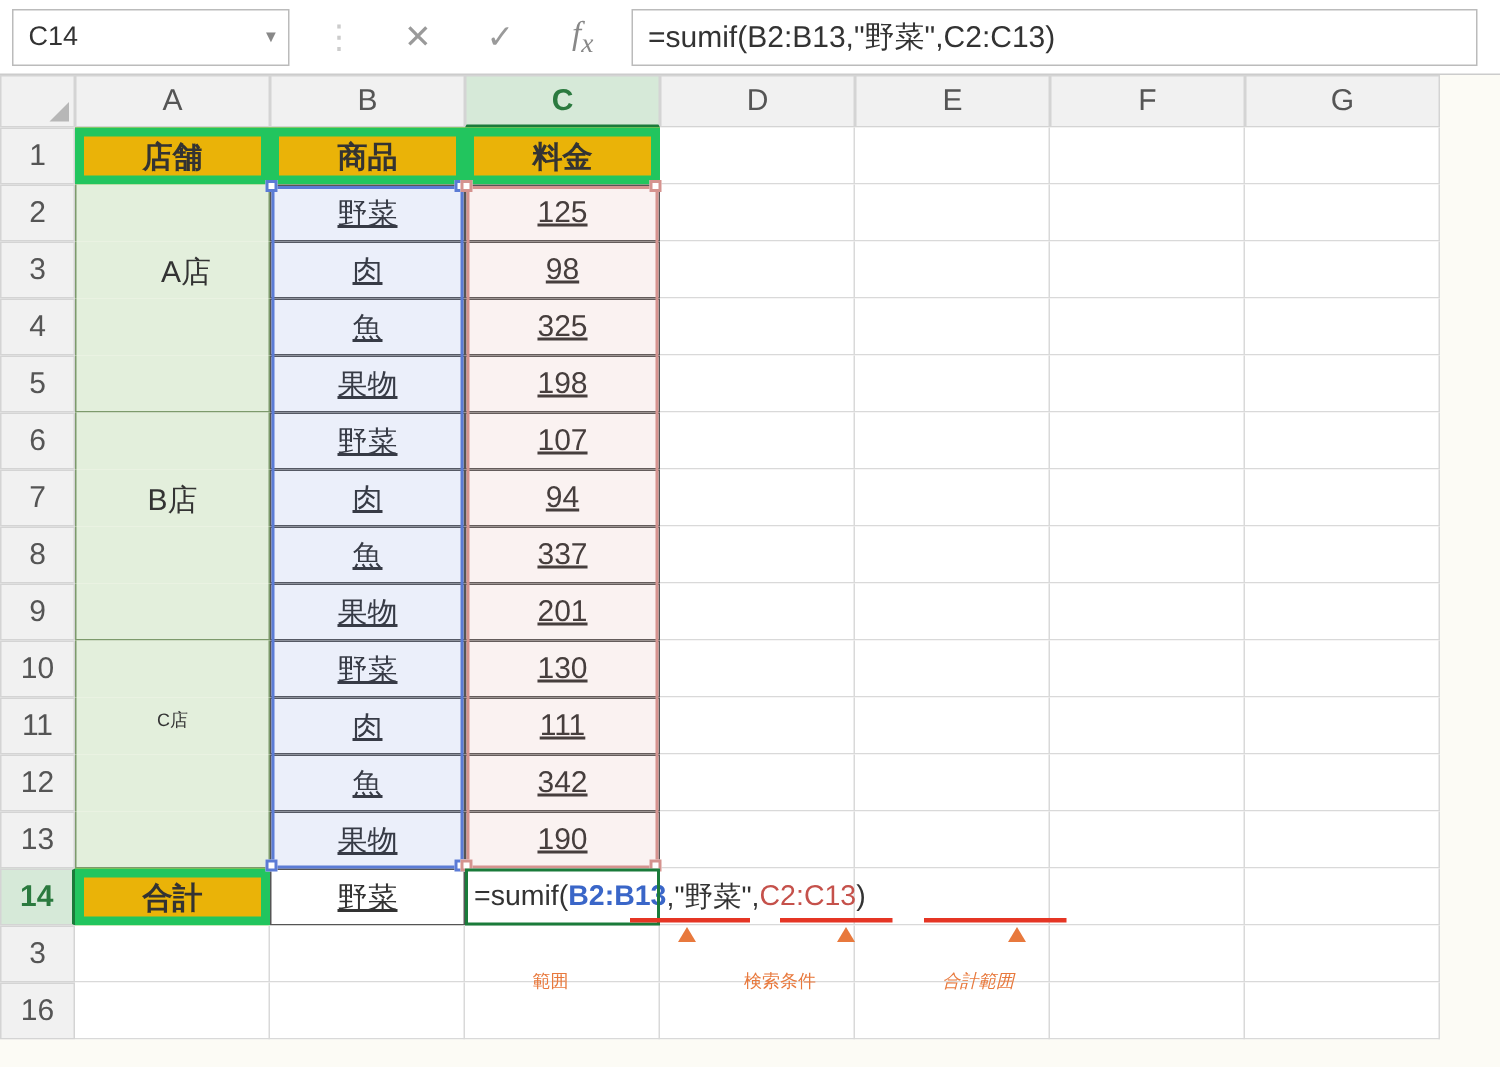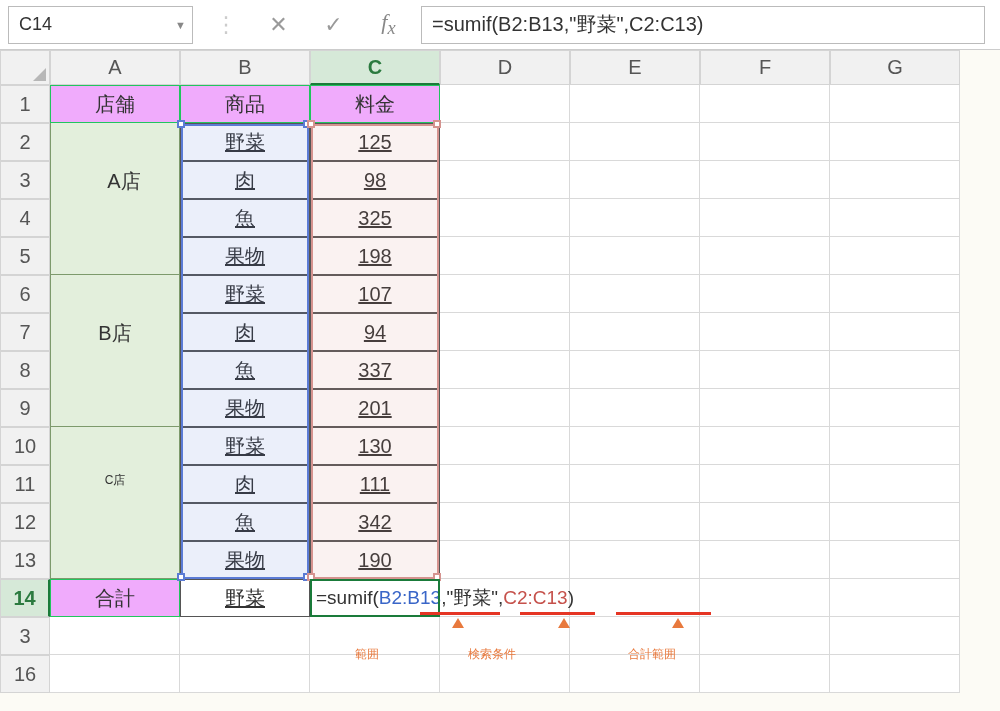--- a/index.html
+++ b/index.html
@@ -16,37 +16,37 @@
 .sheet { display: grid; grid-template-columns: 50px 130px 130px 130px 130px 130px 130px 130px; }
 .hdr, .rowhdr { background: #f1f1f1; border: 1px solid #d4d4d4; text-align: center; font-size: 20px; color: #555; display: flex; align-items: center; justify-content: center; }
 .hdr { height: 35px; }
 .hdr.sel { background: #d6e9d8; color: #2b7a3f; border-bottom: 2px solid #1a7b3a; font-weight: bold; }
 .rowhdr { height: 38px; }
 .rowhdr.sel { background: #d6e9d8; color: #2b7a3f; border-right: 2px solid #1a7b3a; font-weight: bold; }
 .corner { background: #f1f1f1; border: 1px solid #d4d4d4; height: 35px; position: relative; }
 .corner::after { content:''; position:absolute; right:3px; bottom:3px; border-style:solid; border-width:0 0 13px 13px; border-color: transparent transparent #b7b7b7 transparent; }
 
 .cell { border-right: 1px solid #d9d9d9; border-bottom: 1px solid #d9d9d9; height: 38px; display: flex; align-items: center; justify-content: center; font-size: 20px; background: #fff; position: relative; }
-.cell.greenhdr { background: #f0abfc; border: 1px solid #22c55e; font-weight: 400; }
+.cell.greenhdr { background: #eab308; border: 6px solid #22c55e; font-weight: 700; }
 .cell.greenbody { background: #e3efdc; border-left: 1px solid #7d9a6c; border-right: 1px solid #7d9a6c; }
 .cell.greenbody.bott { border-bottom: 1px solid #7d9a6c; }
 .cell.tabledata { border: 1px solid #555; background: #fff; text-decoration: underline; }
 .cell.formulacell { justify-content: flex-start; padding-left: 6px; font-size: 19px; white-space: nowrap; overflow: visible; z-index: 5; }
 
 .range-blue { position: absolute; border: 2px solid #5b7bd5; background: rgba(91,123,213,0.12); pointer-events: none; z-index: 3; }
 .range-red { position: absolute; border: 2px solid #d5938f; background: rgba(213,147,143,0.12); pointer-events: none; z-index: 3; }
 .handle { position: absolute; width: 8px; height: 8px; background: #fff; border: 2px solid; z-index: 4; }
 
 .sheet-wrap { position: relative; }
 
 .annot { position: absolute; color: #e8793d; font-size: 12px; z-index: 20; }
 .annot-underline { position: absolute; height: 3px; background: #e53524; z-index: 20; }
 .annot-arrow { position: absolute; width: 0; height: 0; border-left: 6px solid transparent; border-right: 6px solid transparent; border-bottom: 10px solid #e8793d; z-index: 20; }
 
-.fblue { color: #3a66c8; }
+.fblue { color: #3a66c8; font-weight: bold; }
 .fred { color: #c5514b; }
 .cursor { border-right: 1px solid #000; animation: blink 1s step-end infinite; }
 @keyframes blink { 50% { border-color: transparent; } }
 
 .active-border { position:absolute; border: 2px solid #1a7b3a; pointer-events:none; z-index:6; }
 </style>
 </head>
 <body>
 
 <div class="topbar">
@@ -219,18 +219,18 @@
 
   <div class="annot-underline" style="left:420px; top:562px; width:80px;"></div>
   <div class="annot-underline" style="left:520px; top:562px; width:75px;"></div>
   <div class="annot-underline" style="left:616px; top:562px; width:95px;"></div>
 
   <div class="annot-arrow" style="left:452px; top:568px;"></div>
   <div class="annot-arrow" style="left:558px; top:568px;"></div>
   <div class="annot-arrow" style="left:672px; top:568px;"></div>
 
   <div class="annot" style="left:355px; top:596px;">範囲</div>
-  <div class="annot" style="left:468px; top:596px;">検索条件</div>
-  <div class="annot" style="left:628px; top:596px;">合計範囲</div>
+  <div class="annot" style="left:496px; top:596px;">検索条件</div>
+  <div class="annot" style="left:628px; top:596px;font-style:italic;">合計範囲</div>
 <div style="position: absolute; left: 50px; width: 148px; text-align: center; font-size: 20px; top: 118px; z-index: 2;">A店</div>
     <div style="position: absolute; left: 50px; width: 130px; text-align: center; font-size: 20px; top: 270px; z-index: 2;">B店</div>
     <div style="position: absolute; left: 50px; width: 130px; text-align: center; font-size: 12px; top: 422px; z-index: 2;">C店</div>
   </div>
 
 </body></html>

